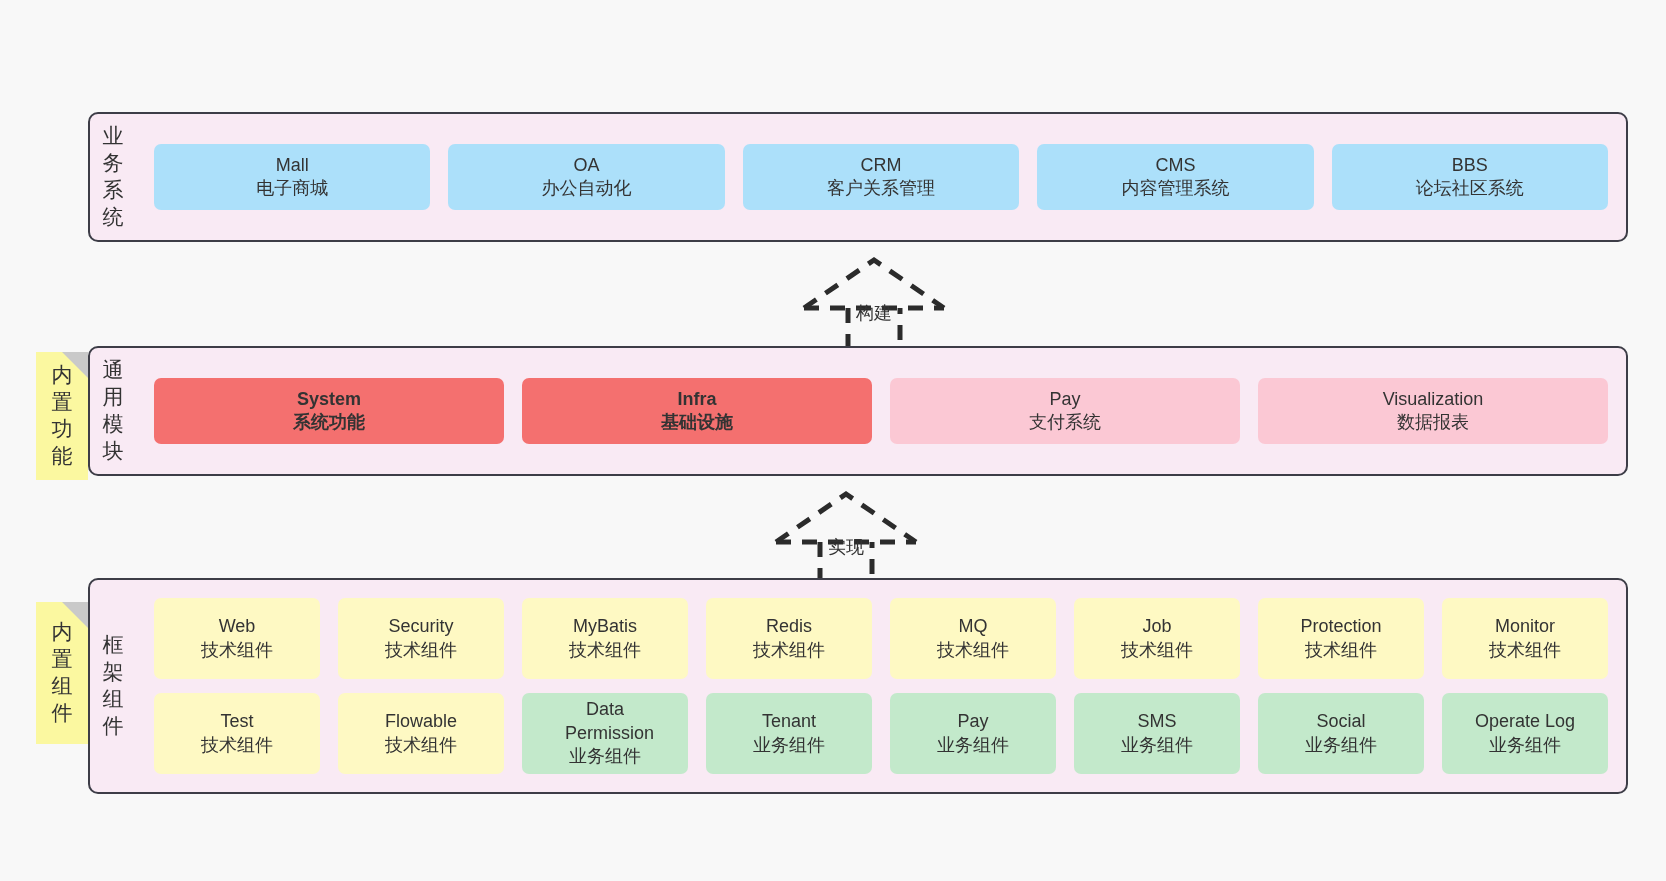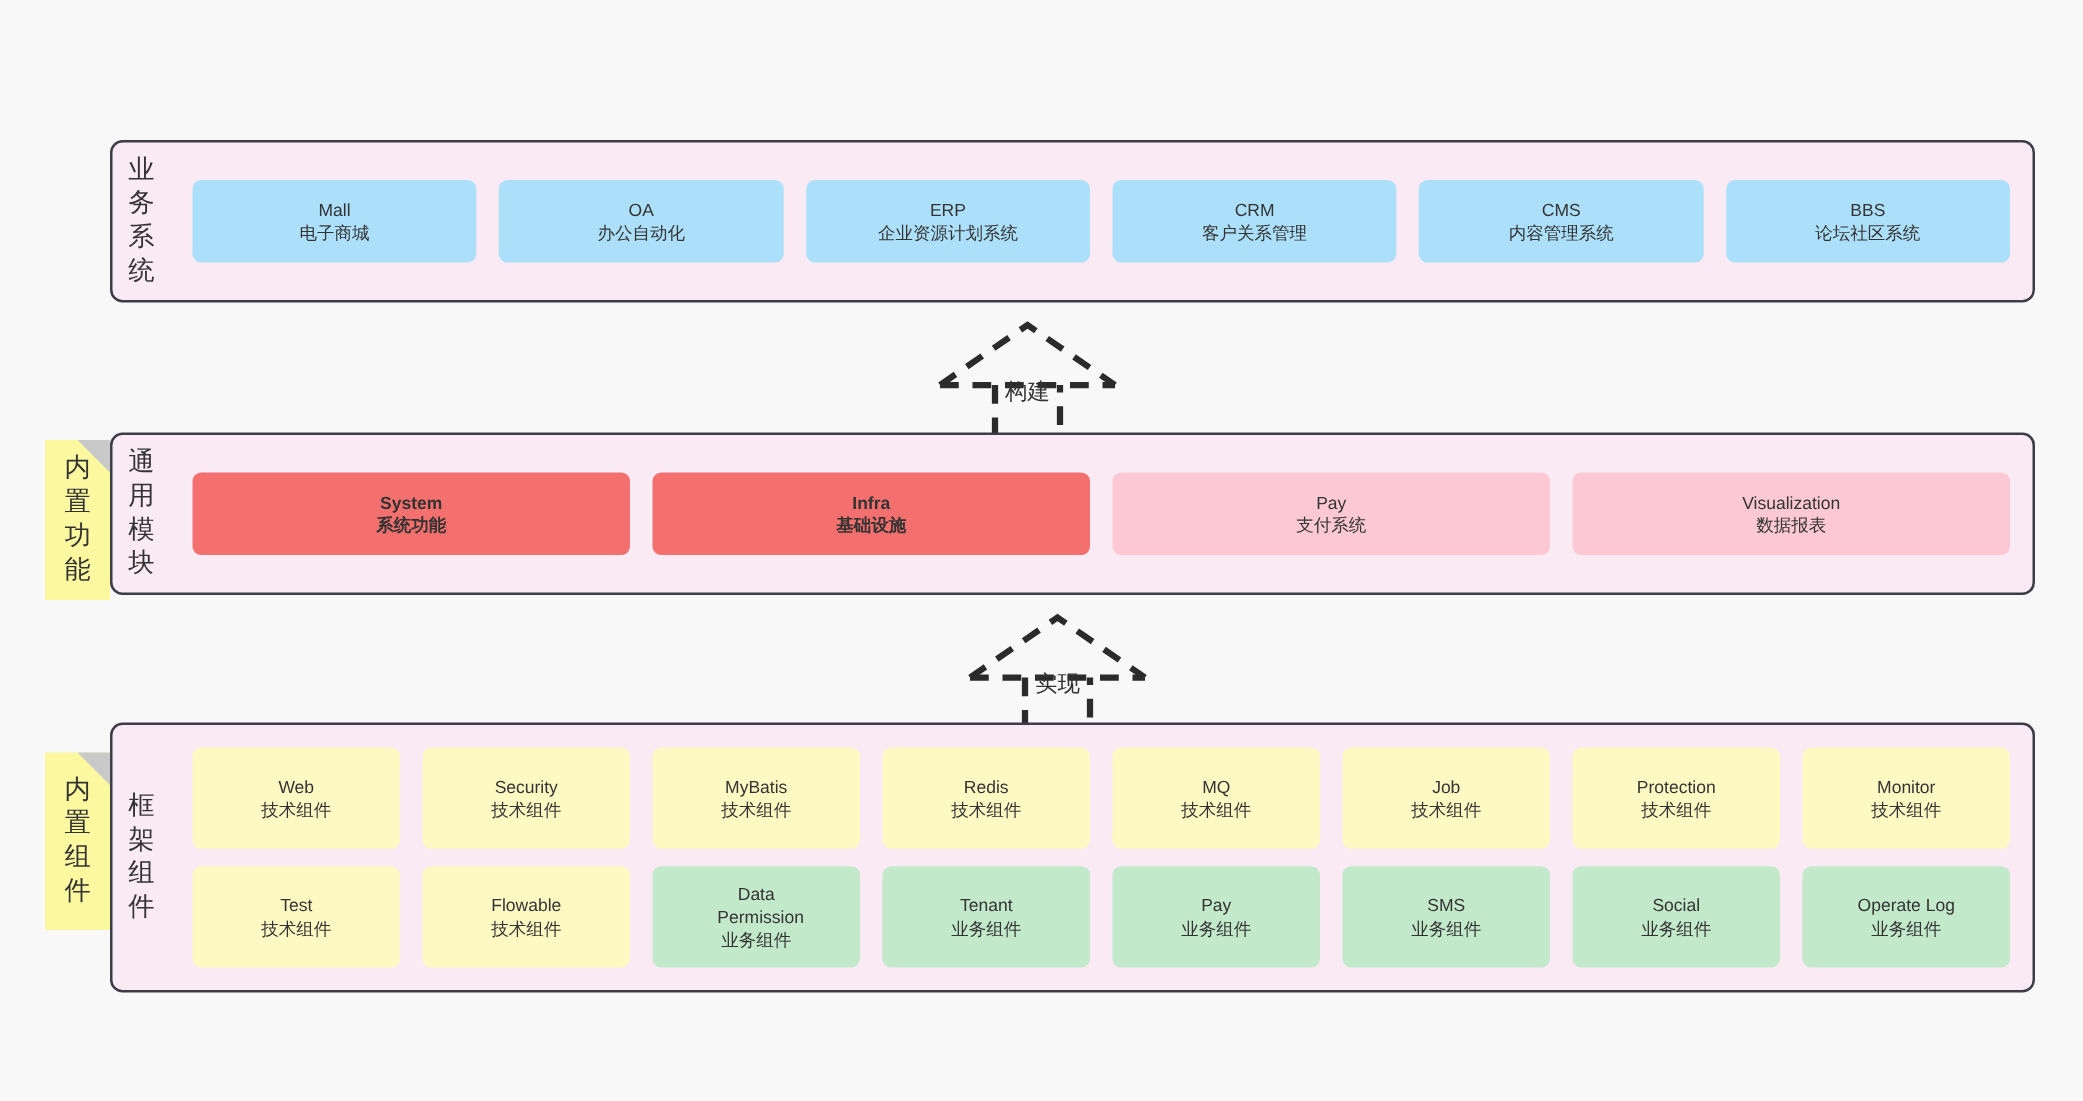--- a/index.html
+++ b/index.html
@@ -61,21 +61,21 @@
 
   .card {
     flex: 1 1 0;
     margin: 0 9px;
     border-radius: 7px;
     display: flex;
     flex-direction: column;
     align-items: center;
     justify-content: center;
     text-align: center;
-    font-size: 14px;
+    font-size: 18px;
     line-height: 1.3;
     color: #333333;
     padding: 4px 6px;
   }
   .card .en { display: block; }
   .card .cn { display: block; }
 
   
   .c-blue       { background: #ace0fa; }
   .c-red        { background: #f4706f; font-weight: bold; }
@@ -129,39 +129,35 @@
   <div class="cards" style="padding:30px 9px;">
     <div class="card c-blue">
       <span class="en">Mall</span>
       <span class="cn">电子商城</span>
     </div>
     <div class="card c-blue">
       <span class="en">OA</span>
       <span class="cn">办公自动化</span>
     </div>
     <div class="card c-blue">
-      <span class="en">ERP</span>
-      <span class="cn">企业资源计划系统</span>
-    </div>
-    <div class="card c-blue">
       <span class="en">CRM</span>
       <span class="cn">客户关系管理</span>
     </div>
     <div class="card c-blue">
       <span class="en">CMS</span>
       <span class="cn">内容管理系统</span>
     </div>
     <div class="card c-blue">
       <span class="en">BBS</span>
       <span class="cn">论坛社区系统</span>
     </div>
   </div>
 </div>
 
-<div class="arrow" style="left:748px; top:256px; width:148px; height:96px;">
+<div class="arrow" style="left:800px; top:256px; width:148px; height:96px;">
   <svg width="148" height="96" viewBox="0 0 148 96">
     <path d="M4 52 L74 4 L144 52" fill="none" stroke="#2b2b2b" stroke-width="5" stroke-dasharray="15,11" stroke-linecap="butt"></path>
     <path d="M4 52 L144 52" fill="none" stroke="#2b2b2b" stroke-width="5" stroke-dasharray="15,11"></path>
     <path d="M48 52 L48 94 L100 94 L100 52" fill="none" stroke="#2b2b2b" stroke-width="5" stroke-dasharray="15,11"></path>
   </svg>
   <div class="lbl" style="top:45px;">构建</div>
 </div>
 
 <div class="note" style="left:36px; top:352px; width:52px; height:128px;">
   <div class="fold"></div>

